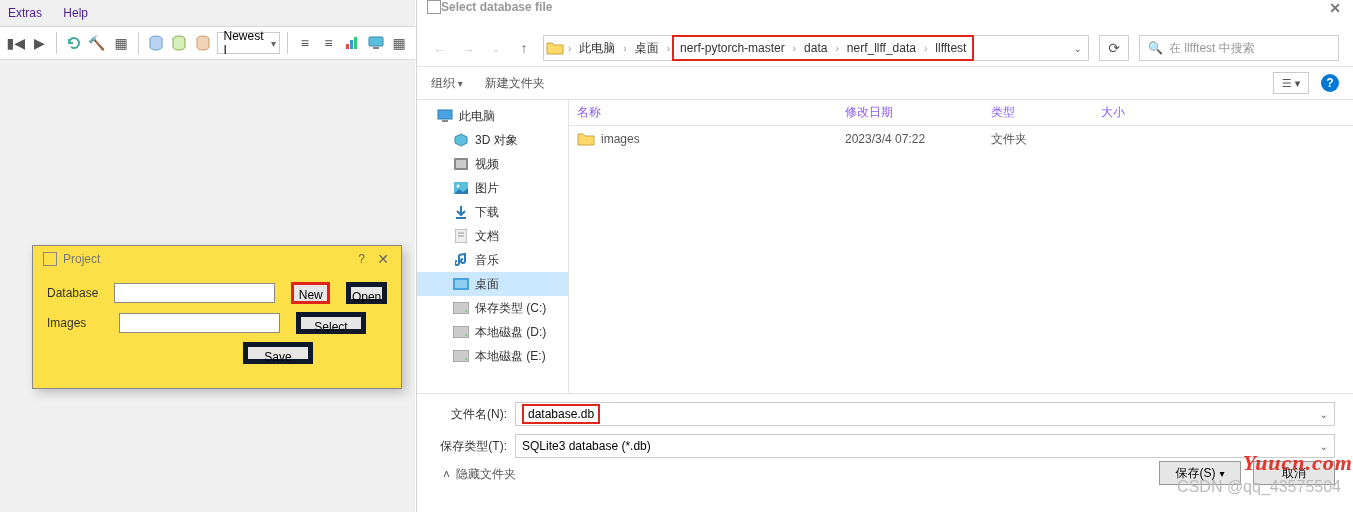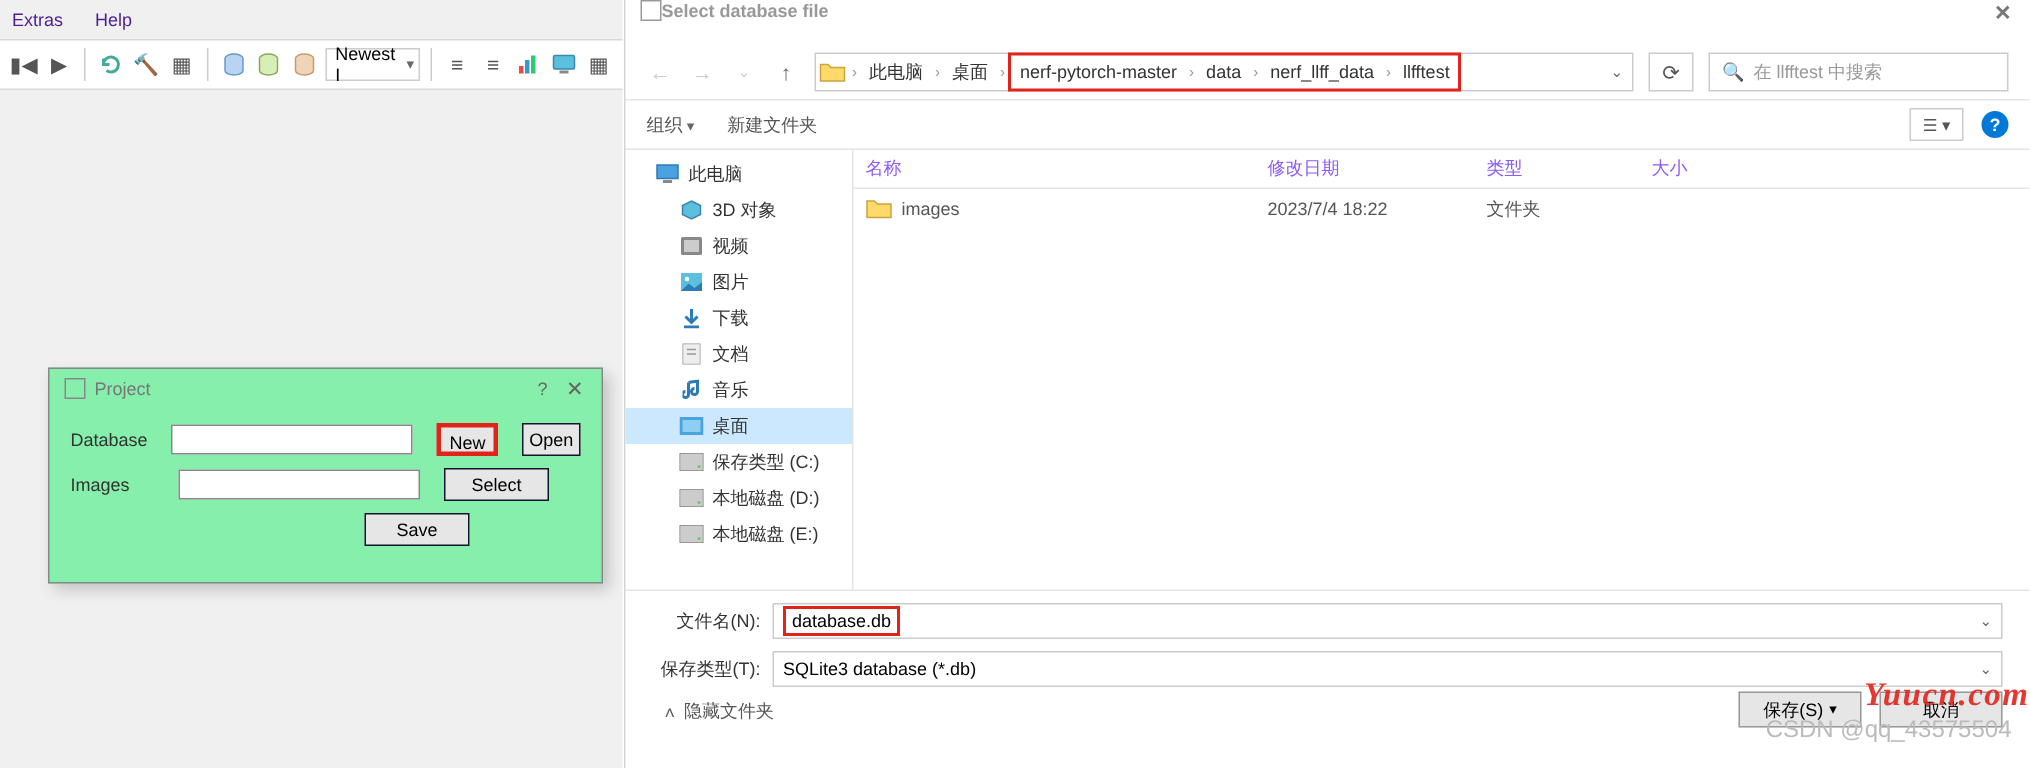--- a/index.html
+++ b/index.html
@@ -8,29 +8,29 @@
 
 .left-app { position: absolute; left: 0; top: 0; width: 415px; height: 512px; background: #f0f0f0; }
 .menu-bar { padding: 6px 0 6px 8px; color: #4c1d95; }
 .menu-bar span { margin-right: 18px; cursor: default; }
 .toolbar { background: #fff; border-top: 1px solid #d9d9d9; border-bottom: 1px solid #d9d9d9; height: 34px; display: flex; align-items: center; padding: 0 6px; gap: 4px; }
 .toolbar .sep { width: 1px; height: 22px; background: #ccc; margin: 0 3px; }
 .tb-btn { width: 22px; height: 22px; display: flex; align-items: center; justify-content: center; font-size: 14px; color: #555; }
 .tb-sel { border: 1px solid #ccc; height: 22px; padding: 0 14px 0 6px; font-size: 11px; display: flex; align-items: center; position: relative; }
 .tb-sel::after { content: '▾'; position: absolute; right: 3px; font-size: 10px; color: #666; }
 
-.project-dialog { position: absolute; left: 32px; top: 245px; width: 370px; background: #86efac; border: 1px solid #888; box-shadow: 4px 4px 10px rgba(0,0,0,0.2); }
+.project-dialog { position: absolute; left: 32px; top: 245px; width: 370px; background: #fde047; border: 1px solid #888; box-shadow: 4px 4px 10px rgba(0,0,0,0.2); }
 .project-dialog .title { padding: 6px 10px; color: #777; display: flex; align-items: center; gap: 6px; position: relative; }
 .project-dialog .title .qm { position: absolute; right: 36px; color: #666; }
 .project-dialog .title .x { position: absolute; right: 12px; color: #666; font-size: 14px; }
 .project-dialog .body { padding: 10px 14px 16px 14px; }
 .prow { display: flex; align-items: center; margin-bottom: 8px; gap: 16px; }
 .prow label { width: 56px; color: #333; }
 .prow input { height: 20px; border: 1px solid #888; background: #fff; flex: 0 0 130px; }
-.pbtn { width: 70px; height: 22px; border: 1px solid #0f172a; background: #e6e6e6; text-align: center; line-height: 20px; cursor: pointer; font-size: 12px; }
+.pbtn { width: 70px; height: 22px; border: 5px solid #0f172a; background: #e6e6e6; text-align: center; line-height: 20px; cursor: pointer; font-size: 12px; }
 .hl-red { border: 3px solid #e2231a; }
 
 
 .file-dialog { position: absolute; right: 0; top: 0; width: 937px; height: 512px; background: #fff; border-left: 1px solid #d4d4d4; }
 .fd-title { height: 30px; display: flex; align-items: flex-start; padding: 0 10px; color: #999; gap: 0; position: relative; font-weight: bold; }
 .fd-title .x { position: absolute; right: 12px; color: #777; font-size: 14px; }
 .fd-nav { height: 36px; display: flex; align-items: center; padding: 0 14px; gap: 10px; }
 .nav-arrow { color: #ccc; font-size: 14px; width: 18px; text-align: center; }
 .nav-arrow.enbl { color: #666; }
 .address { flex: 1; height: 26px; border: 1px solid #ccc; display: flex; align-items: center; position: relative; }
@@ -331,21 +331,21 @@
         <div class="col-size">大小</div>
       </div>
       <div id="rows">
           <div class="fd-row">
             <div class="cell col-name" style="display:flex;align-items:center;gap:6px">
               <svg width="18" height="14">
                 <path d="M1 2h5l2 2h9v9H1z" fill="#ffd96a" stroke="#caa43d"></path>
               </svg>
               <span>images</span>
             </div>
-            <div class="cell col-date">2023/7/4 18:22</div>
+            <div class="cell col-date">2023/3/4 07:22</div>
             <div class="cell col-type">文件夹</div>
             <div class="cell col-size"></div>
           </div>
         </div>
     </div>
   </div>
 
   <div class="fd-bottom">
     <div class="frow">
       <label>文件名(N):</label>

